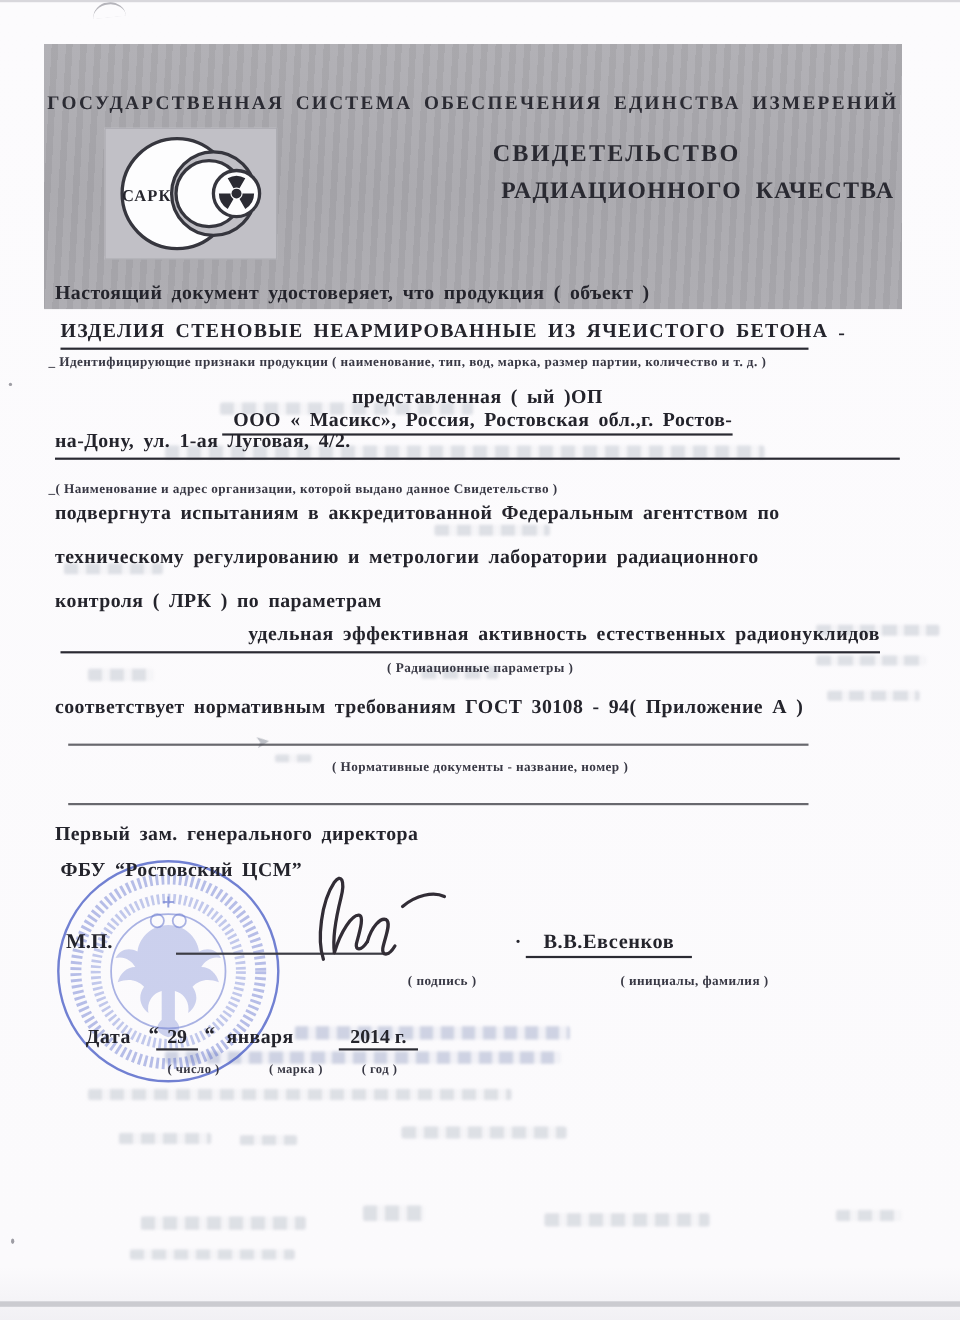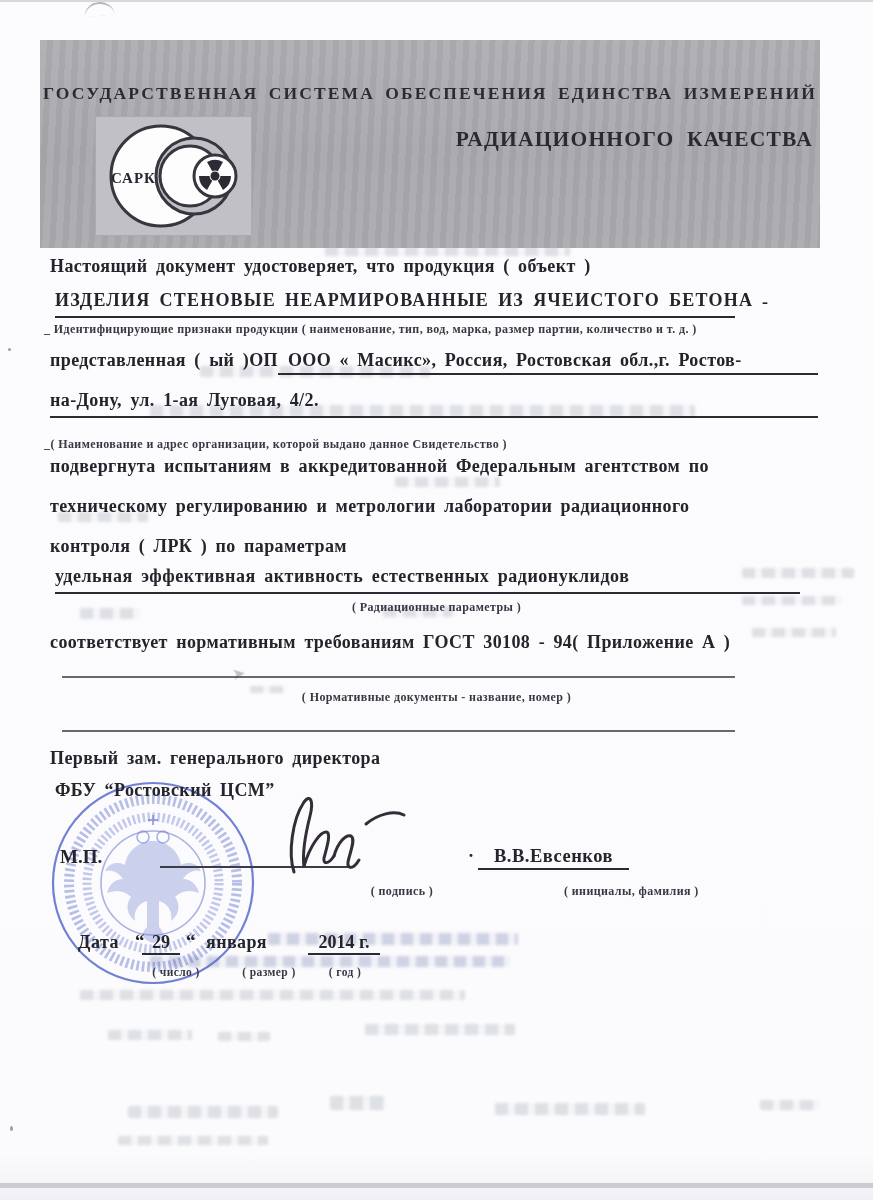--- a/index.html
+++ b/index.html
@@ -9,21 +9,21 @@
     font-family:"Liberation Serif", serif;color:#23232b;
   }
   .abs{position:absolute;}
   .t{position:absolute;font-family:"Liberation Serif",serif;font-weight:bold;color:#24242c;white-space:nowrap;}
   .b18{font-size:18px;letter-spacing:.4px;word-spacing:3.5px;}
   .cap{position:absolute;font-family:"Liberation Serif",serif;font-weight:bold;font-size:12px;letter-spacing:.4px;color:#383844;white-space:nowrap;}
   .rule{position:absolute;height:2px;background:#4d4d55;opacity:.85;}
   .uline{border-bottom:2.5px solid #2a2a32;}
   
   .banner{
-    position:absolute;left:40px;top:40px;width:780px;height:208px;
+    position:absolute;left:40px;top:40px;width:780px;height:241px;
     background:
       repeating-linear-gradient(93deg,rgba(255,255,255,.05) 0 7px,rgba(0,0,0,.03) 7px 13px),
       linear-gradient(180deg,#aeadb2 0%,#a8a7ac 55%,#abaaaf 100%);
   }
   .banner-title{position:absolute;left:0;right:0;top:43px;text-align:center;
     font-weight:bold;font-size:17.5px;letter-spacing:2.1px;word-spacing:4px;color:#2b2b33;}
   .logo-box{position:absolute;left:55px;top:76px;width:157px;height:120px;background:#c1c0c6;box-shadow:0 0 0 1px rgba(130,130,136,.35) inset;}
   .cert-title{position:absolute;left:268px;top:82px;width:505px;text-align:center;color:#2a2a32;}
   .cert-title .l1{font-weight:bold;font-size:22px;letter-spacing:2px;line-height:34px;}
   .cert-title .l2{font-weight:bold;font-size:21.5px;letter-spacing:1.2px;word-spacing:6px;line-height:34px;text-align:right;}
@@ -84,44 +84,45 @@
           <path d="M112,46.1 A16,16 0 0 1 128,46.1 L122.75,55.2 A5.5,5.5 0 0 0 117.25,55.2 Z" fill="#2b2b33"></path>
           <path d="M136,60 A16,16 0 0 1 128,73.9 L122.75,64.8 A5.5,5.5 0 0 0 125.5,60 Z" fill="#2b2b33"></path>
           <path d="M112,73.9 A16,16 0 0 1 104,60 L114.5,60 A5.5,5.5 0 0 0 117.25,64.8 Z" fill="#2b2b33"></path>
           <circle cx="120" cy="60" r="4.5" fill="#2b2b33"></circle>
         </g>
         <text x="16" y="67" font-family="Liberation Serif, serif" font-size="15" font-weight="bold" letter-spacing="1" fill="#26262e">САРК</text>
       </svg>
     </div>
 
     <div class="cert-title">
+      <div class="l1">СВИДЕТЕЛЬСТВО</div>
       <div class="l2">РАДИАЦИОННОГО КАЧЕСТВА</div>
     </div>
   </div>
 
   <div class="t b18 z2" style="left:50px;top:256px;">Настоящий документ удостоверяет, что продукция ( объект  )</div>
 
   <div class="t b18 uline z2" style="left:55px;top:290px;width:680px;height:26px;text-align:center;letter-spacing:1.2px;">
        <span>ИЗДЕЛИЯ СТЕНОВЫЕ НЕАРМИРОВАННЫЕ ИЗ ЯЧЕИСТОГО БЕТОНА</span></div>
   <div class="t b18 z2" style="left:762px;top:292px;">-</div>
   <div class="cap" style="left:44px;top:322px;">_ Идентифицирующие признаки продукции ( наименование, тип, вод, марка, размер партии, количество и т. д. )</div>
 
-  <div class="z2" style="position:absolute;left:50px;top:350px;width:768px;display:flex;align-items:flex-start;">
+  <div class="z2" style="position:absolute;left:50px;top:350px;width:768px;display:flex;align-items:center;flex-direction:column;">
     <span class="b18" style="font-family:'Liberation Serif',serif;font-weight:bold;white-space:nowrap;">представленная ( ый )ОП</span>
     <span class="b18 uline" style="font-family:'Liberation Serif',serif;font-weight:bold;flex:1;padding:0 0 2px 10px;white-space:nowrap;">ООО « Масикс», Россия, Ростовская обл.,г. Ростов-</span>
   </div>
   <div class="t b18 uline z2" style="left:50px;top:390px;width:768px;height:26px;">
     <span>на-Дону, ул. 1-ая Луговая, 4/2.</span></div>
   <div class="cap" style="left:44px;top:437px;">_( Наименование и адрес организации, которой выдано данное Свидетельство )</div>
 
   <div class="t b18 z2" style="left:50px;top:456px;">подвергнута испытаниям в аккредитованной Федеральным агентством по</div>
   <div class="t b18 z2" style="left:50px;top:496px;">техническому регулированию и метрологии лаборатории  радиационного</div>
   <div class="t b18 z2" style="left:50px;top:536px;">контроля ( ЛРК ) по  параметрам</div>
 
-  <div class="t b18 uline z2" style="left:55px;top:566px;width:745px;height:26px;text-align:left;letter-spacing:.5px;">
+  <div class="t b18 uline z2" style="left:55px;top:566px;width:745px;height:26px;text-align:right;letter-spacing:.5px;">
     <span>удельная эффективная активность естественных радионуклидов</span></div>
   <div class="cap" style="left:0;top:600px;width:873px;text-align:center;">( Радиационные параметры )</div>
 
   <div class="t b18 z2" style="left:50px;top:632px;">соответствует нормативным требованиям ГОСТ 30108 - 94( Приложение А )</div>
 
   <div class="rule" style="left:62px;top:676px;width:673px;"></div>
   <div class="cap" style="left:0;top:690px;width:873px;text-align:center;">( Нормативные документы - название, номер )</div>
   <div class="rule" style="left:62px;top:730px;width:673px;"></div>
 
   <div class="t b18 z2" style="left:50px;top:748px;">Первый зам. генерального директора</div>
@@ -162,16 +163,16 @@
 
   <div class="t z3" style="left:78px;top:932px;font-size:18px;letter-spacing:.5px;">Дата</div>
   <div class="t z3" style="left:135px;top:930px;font-size:19px;">“</div>
   <div class="t uline z3" style="left:142px;top:932px;width:38px;text-align:center;font-size:18px;">
     <span>29</span></div>
   <div class="t z3" style="left:186px;top:930px;font-size:19px;">“</div>
   <div class="t z3" style="left:206px;top:932px;font-size:18px;letter-spacing:.4px;">января</div>
   <div class="t uline z3" style="left:308px;top:932px;width:72px;text-align:center;font-size:18px;">
     <span>2014 г.</span></div>
   <div class="cap z3" style="left:146px;top:966px;width:60px;text-align:center;font-size:11.5px;">( число )</div>
-  <div class="cap z3" style="left:239px;top:966px;width:60px;text-align:center;font-size:11.5px;">( размер )</div>
+  <div class="cap z3" style="left:239px;top:966px;width:60px;text-align:center;font-size:11.5px;">( марка )</div>
   <div class="cap z3" style="left:321px;top:966px;width:48px;text-align:center;font-size:11.5px;">( год )</div>
 
 </div>
 
 </body></html>

